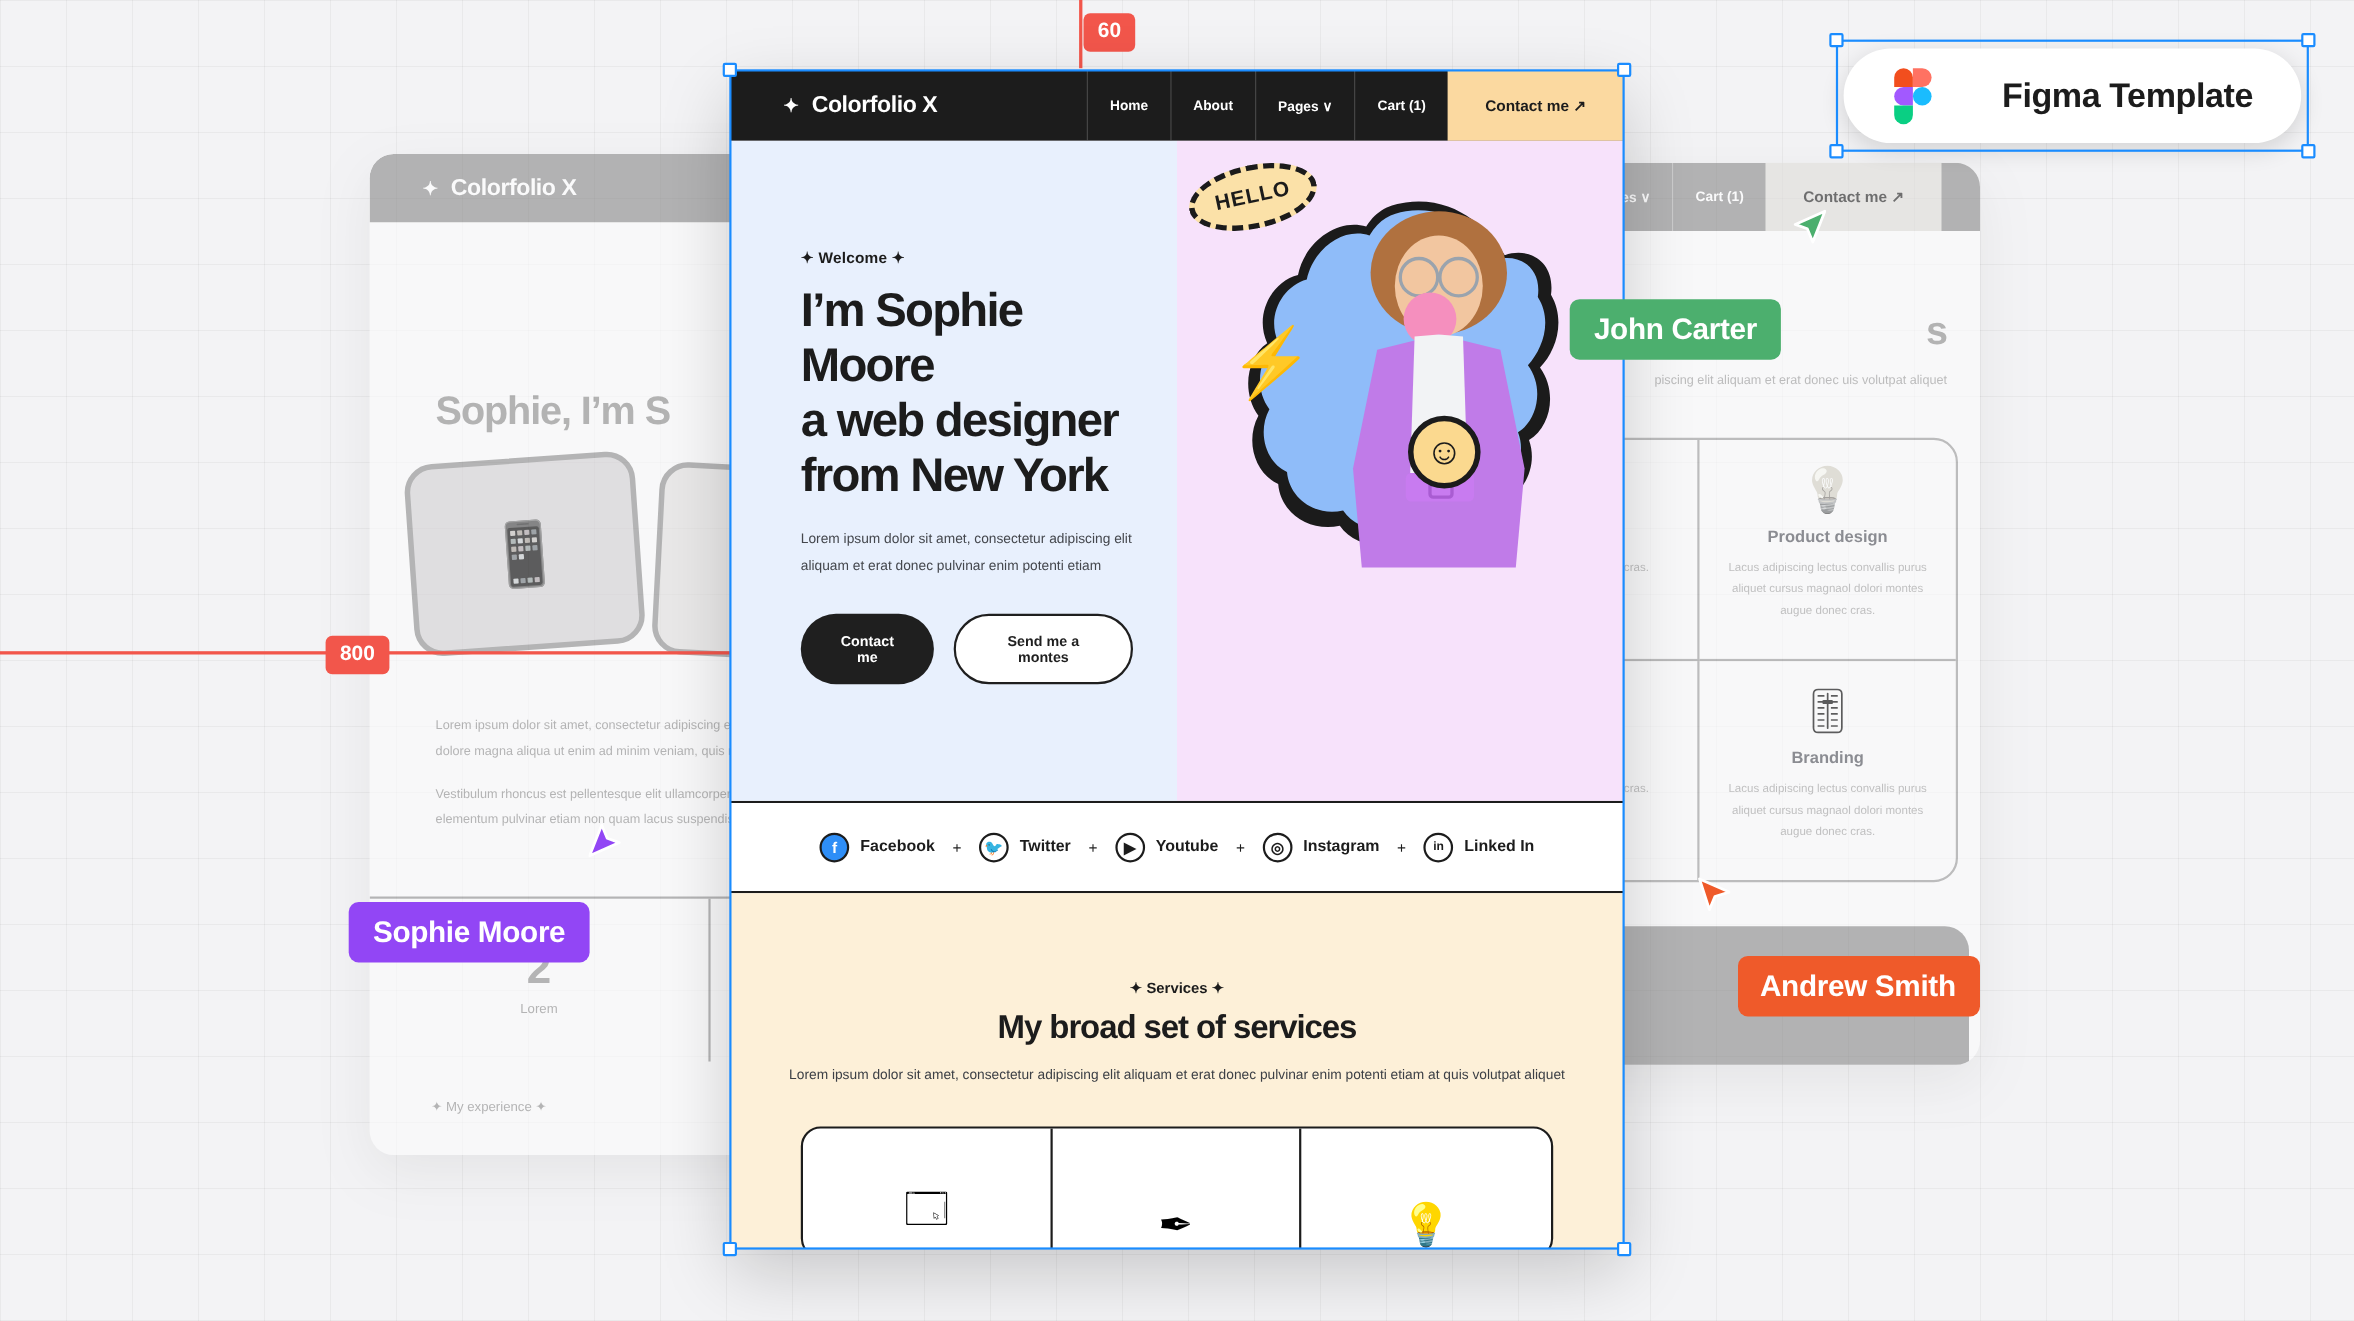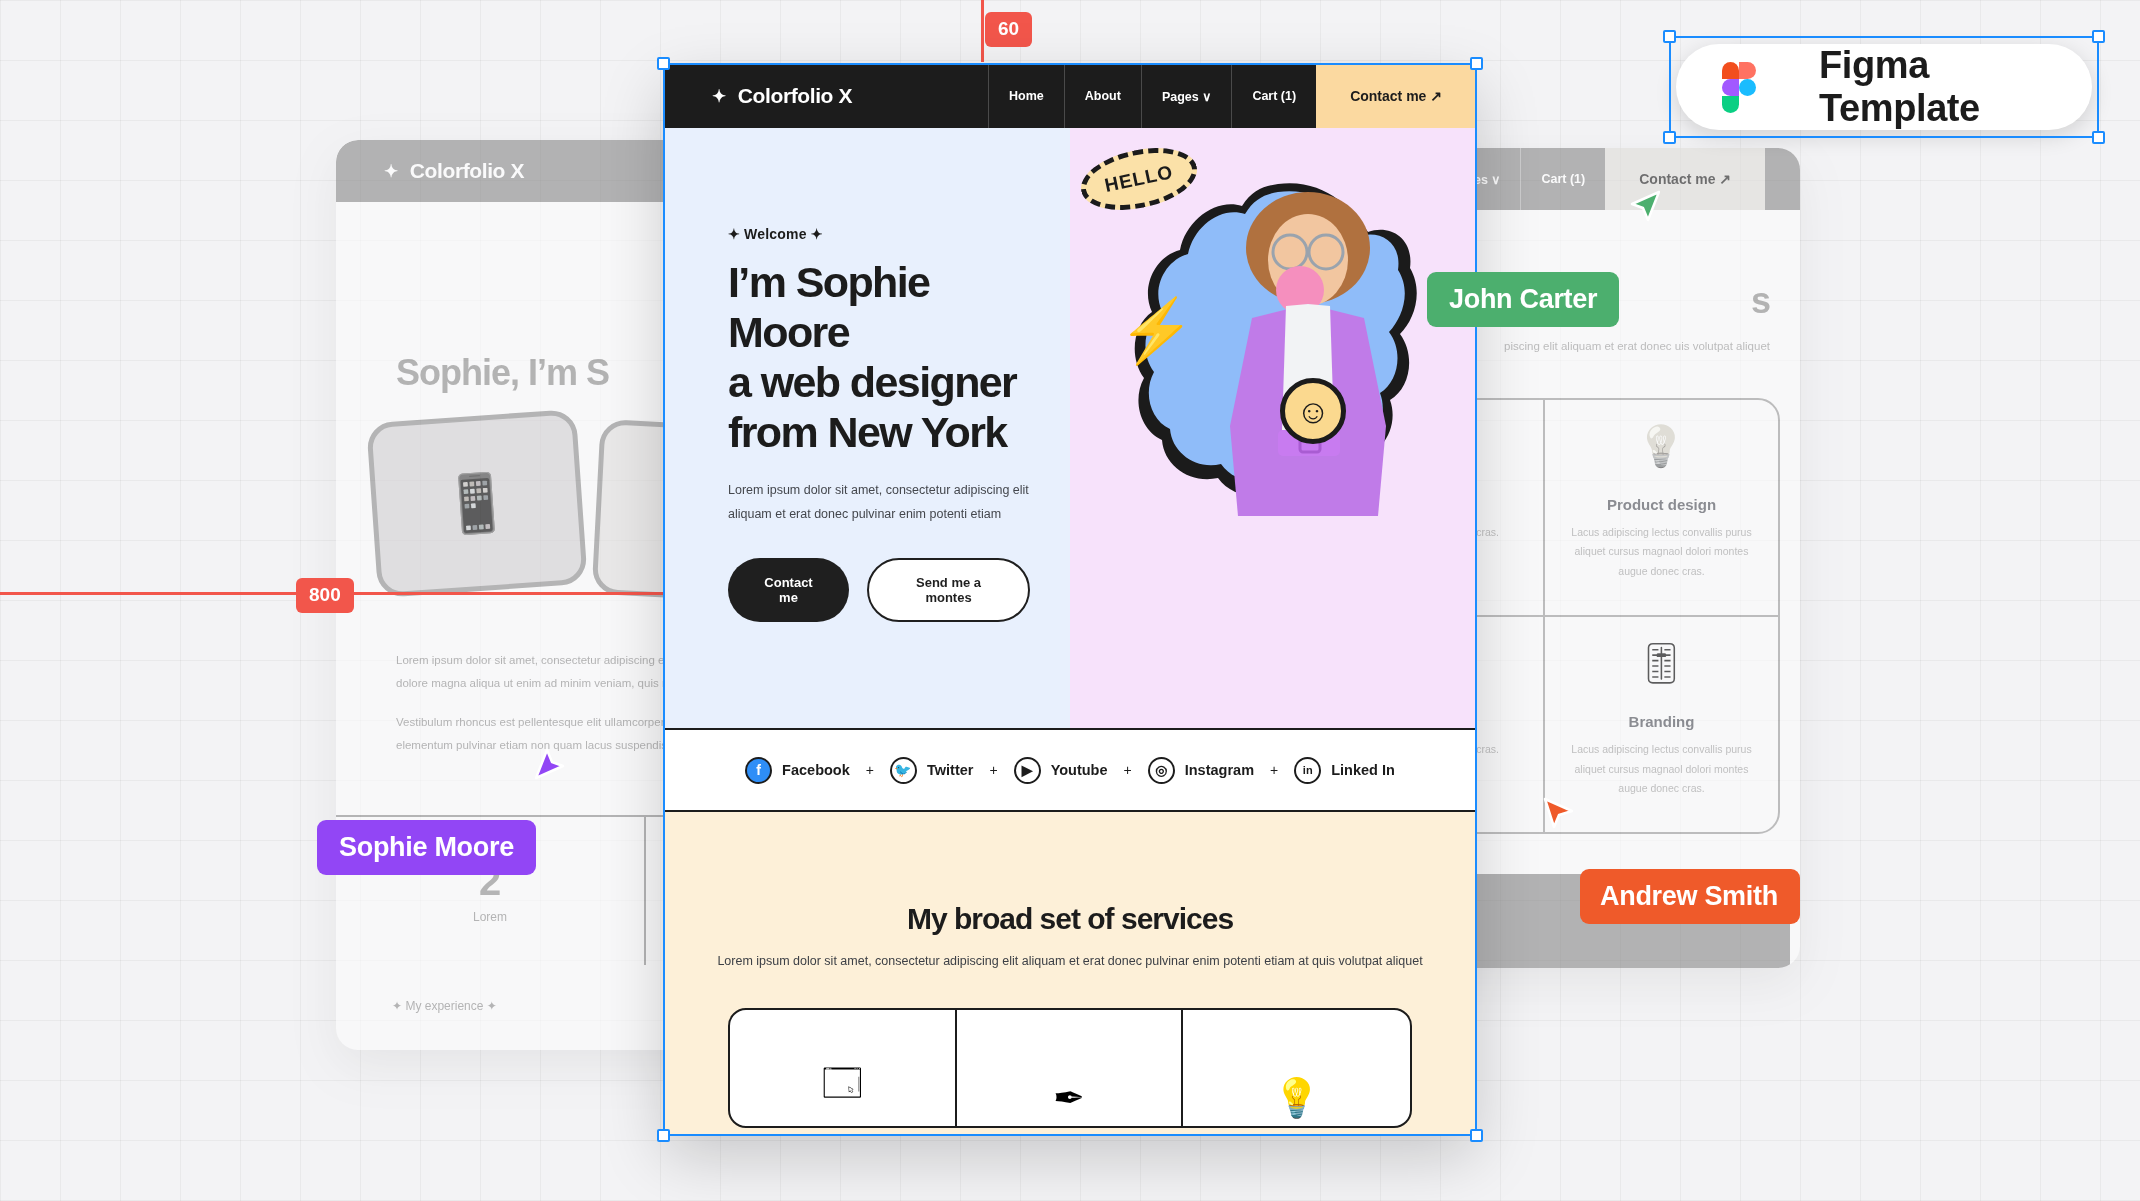--- a/index.html
+++ b/index.html
@@ -79,21 +79,21 @@
   .gl-stats .lbl { font-size: 12px; margin-top: 6px; }
   .gl-exp { padding: 34px 0 0 56px; font-size: 12px; color: #8d8d8d; font-weight: 500; }
 
   .gr-title { font-size: 36px; font-weight: 700; color: #8b8b8b; padding: 70px 0 0 0; text-align: right; padding-right: 30px; letter-spacing: -1px;}
   .gr-sub { font-size: 11.5px; line-height: 1.9; color: #9a9a9a; text-align: right; padding: 14px 30px 0 0; }
   .gr-grid { margin: 40px 20px 0 -120px; border: 2px solid #9a9a9a; border-radius: 22px; display: grid; grid-template-columns: 1fr 1fr; }
   .gr-cell { border-right: 2px solid #9a9a9a; border-bottom: 2px solid #9a9a9a; padding: 26px 16px 34px; text-align: center; }
   .gr-cell:nth-child(2n) { border-right: none; }
   .gr-cell:nth-child(n+3) { border-bottom: none; }
   .gr-icon { font-size: 40px; line-height: 1; }
-  .gr-name { font-size: 15px; font-weight: 700; color: #1d4ed8; margin-top: 30px; }
+  .gr-name { font-size: 15px; font-weight: 700; color: #1d4ed8; margin-top: 14px; }
   .gr-txt { font-size: 10.5px; line-height: 1.85; color: #a0a0a0; margin-top: 10px; }
   .gr-dark { margin: 40px 10px 0 -120px; background: #8a8a8a; border-radius: 22px; height: 150px; padding: 22px 24px; }
   .gr-dark-t { font-size: 10.5px; color: #d4d4d4; line-height: 1.8; }
 
   
   #main-frame {
     left: 664px; top: 64px; width: 812px; height: 1071px;
     background: #fff; box-shadow: 0 22px 60px rgba(0,0,0,0.18);
   }
   #main-frame .nav { background: #1c1c1c; height: 64px; }
@@ -166,21 +166,21 @@
     position: absolute; background: #f2564b; color: #fff; font-size: 19px; font-weight: 700;
     padding: 6px 13px; border-radius: 6px; line-height: 1.2;
   }
 
   
   #figma-badge {
     position: absolute; left: 1676px; top: 44px; width: 416px; height: 86px;
     background: #fff; border-radius: 48px; box-shadow: 0 6px 22px rgba(0,0,0,0.14);
     display: flex; align-items: center; gap: 24px; padding-left: 46px;
   }
-  #figma-badge .label { font-size: 38px; font-weight: 700; color: #1c1c1c; letter-spacing: -0.4px; margin-left: 40px; }
+  #figma-badge .label { font-size: 31px; font-weight: 700; color: #1c1c1c; letter-spacing: -0.4px; margin-left: 40px; }
   .fig-logo { width: 34px; height: 50px; position: relative; }
   .fig-logo i { position: absolute; display: block; }
   .fig-a { width: 17px; height: 17px; border-radius: 9px 9px 0 0; background: #f24e1e; left: 0; top: 0; }
   .fig-b { width: 17px; height: 17px; border-radius: 0 9px 9px 0; background: #ff7262; left: 17px; top: 0; }
   .fig-c { width: 17px; height: 17px; border-radius: 9px 0 0 9px; background: #a259ff; left: 0; top: 17px; }
   .fig-d { width: 17px; height: 17px; border-radius: 50%; background: #1abcfe; left: 17px; top: 17px; }
   .fig-e { width: 17px; height: 17px; border-radius: 0 0 9px 9px; background: #0acf83; left: 0; top: 34px; }
   .cur-arrow { position: absolute; width: 30px; height: 34px; }
   .cur-label {
     position: absolute; color: #fff; font-size: 27px; font-weight: 700;
@@ -351,20 +351,21 @@
         <span>Instagram</span>
       </div>
       <span class="plus">+</span>
       <div class="item">
         <span class="ic" style="font-size:11px;">in</span>
         <span>Linked In</span>
       </div>
     </div>
 
     <div class="services">
+      <div class="svc-eyebrow">✦ Services ✦</div>
       <div class="svc-h2">My broad set of services</div>
       <div class="svc-p">Lorem ipsum dolor sit amet, consectetur adipiscing elit aliquam et erat donec pulvinar enim potenti etiam at quis volutpat aliquet</div>
       <div class="svc-grid">
         <div class="svc-cell">
           <span>🗔</span>
         </div>
         <div class="svc-cell">
           <span>✒</span>
         </div>
         <div class="svc-cell">

